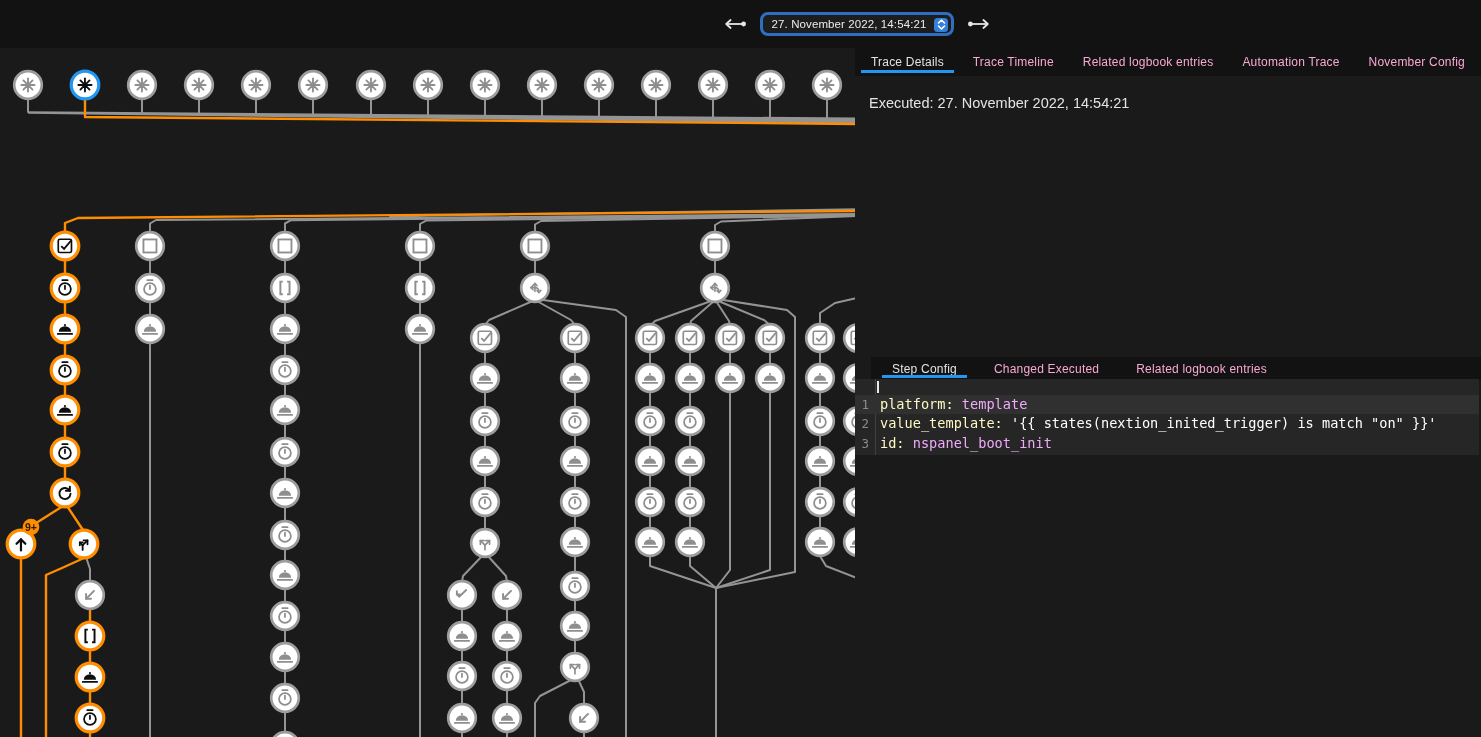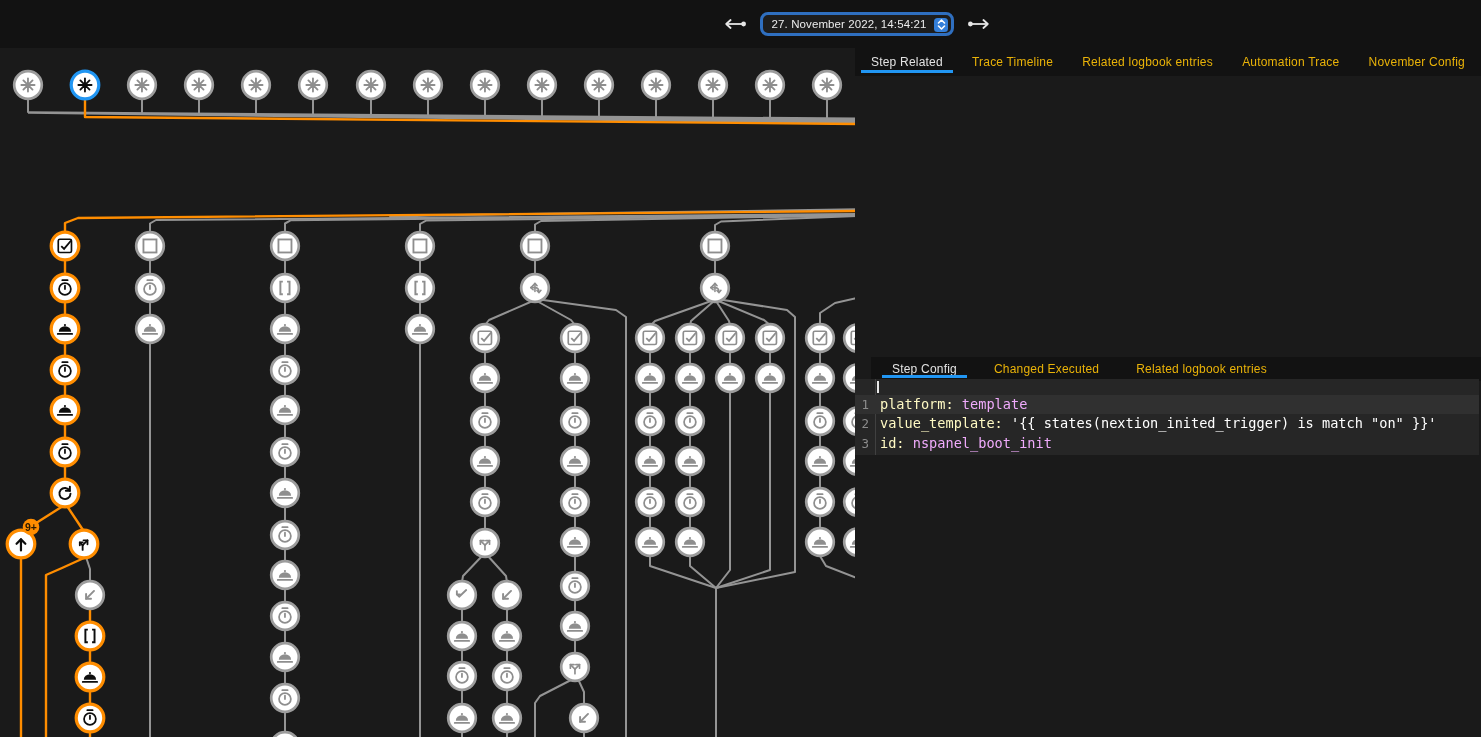--- a/index.html
+++ b/index.html
@@ -9,21 +9,21 @@
   #topbar { position:absolute; left:0; top:0; width:1481px; height:48px; background:#121212; z-index:5; }
   .tb-center { position:absolute; left:722px; top:0; width:270px; height:48px; display:flex; align-items:center; }
   .nav-arrow { width:26px; height:48px; display:flex; align-items:center; justify-content:center; cursor:pointer; }
   #ts-select { position:relative; margin-left:12px; margin-right:12px; width:194px; height:24px; background:#1d1d1d; border:3px solid #2f6fc0; border-radius:8px; display:flex; align-items:center; justify-content:center; color:#ececec; font-size:11.5px; white-space:nowrap; }
   #ts-select > span[data-bind] { padding-right:16px; letter-spacing:0.1px; }
   #ts-stepper { position:absolute; right:3px; top:2.5px; width:14px; height:14px; border-radius:3.5px; background:#347fda; display:flex; align-items:center; justify-content:center; }
   #panel { position:absolute; left:855px; top:48px; width:626px; height:689px; background:#1a1a1a; z-index:5; }
   .tabbar { background:#121212; display:flex; align-items:stretch; }
   #tabbar-main { height:28px; justify-content:space-between; padding:0 6px; }
   #tabbar-config { height:24px; justify-content:flex-start; padding-left:11px; gap:17px; position:absolute; top:309px; left:16px; right:0; }
-  .tab { display:flex; align-items:center; padding:0 10px; font-size:12px; letter-spacing:0.2px; color:#eab308; cursor:pointer; position:relative; white-space:nowrap; }
+  .tab { display:flex; align-items:center; padding:0 10px; font-size:12px; letter-spacing:0.2px; color:#f9a8d4; cursor:pointer; position:relative; white-space:nowrap; }
   .tab.active { color:#e3e3e3; }
   .tab.active::after { content:""; position:absolute; left:0; right:0; bottom:3px; height:3px; background:#2196f3; }
   #executed-line { padding:19px 14px; font-size:14.5px; color:#e3e3e3; }
   #codeblock { position:absolute; top:331px; left:0; width:624px; background:#262626; font-family:"DejaVu Sans Mono", monospace; font-size:13.6px; padding:16px 0 2px 0; }
   .code-row { position:relative; display:flex; height:19.3px; line-height:19.3px; white-space:pre; }
   .code-row.active { background:#303030; }
   .gutter { width:20px; text-align:right; padding-right:6px; color:#8c8c8c; flex:none; font-size:12.5px; }
   .code-text { padding-left:5px; flex:1; }
   .gutter-divider { position:absolute; top:0; bottom:0; left:20px; width:1px; background:#404040; }
   .tok-key { color:#fef9c3; }
@@ -1162,26 +1162,27 @@
           <path d="M5 7 H21" stroke="#e6e6e6" stroke-width="1.8" fill="none"></path>
           <path d="M16.4 3 L20.8 7 L16.4 11" stroke="#e6e6e6" stroke-width="1.8" fill="none" stroke-linejoin="round" stroke-linecap="round"></path>
           <circle cx="3.4" cy="7" r="2.4" fill="#e6e6e6"></circle>
         </svg>
       </div>
     </div>
   </div>
 
   <div id="panel">
     <div class="tabbar" id="tabbar-main">
-        <div class="tab active">Step Related</div>
+        <div class="tab active">Trace Details</div>
         <div class="tab">Trace Timeline</div>
         <div class="tab">Related logbook entries</div>
         <div class="tab">Automation Trace</div>
         <div class="tab">November Config</div>
       </div>
+    <div id="executed-line" data-bind="panel.executed">Executed: 27. November 2022, 14:54:21</div>
     <div class="tabbar" id="tabbar-config">
         <div class="tab active">Step Config</div>
         <div class="tab">Changed Executed</div>
         <div class="tab">Related logbook entries</div>
       </div>
     <div id="codeblock">
       <div class="gutter-divider"></div>
       <div id="cursor"></div>
       <div id="code-rows">
           <div class="code-row active"><span class="gutter">1</span><span class="code-text"><span class="tok-key">platform:</span><span class="tok-plain"> template</span></span></div>

